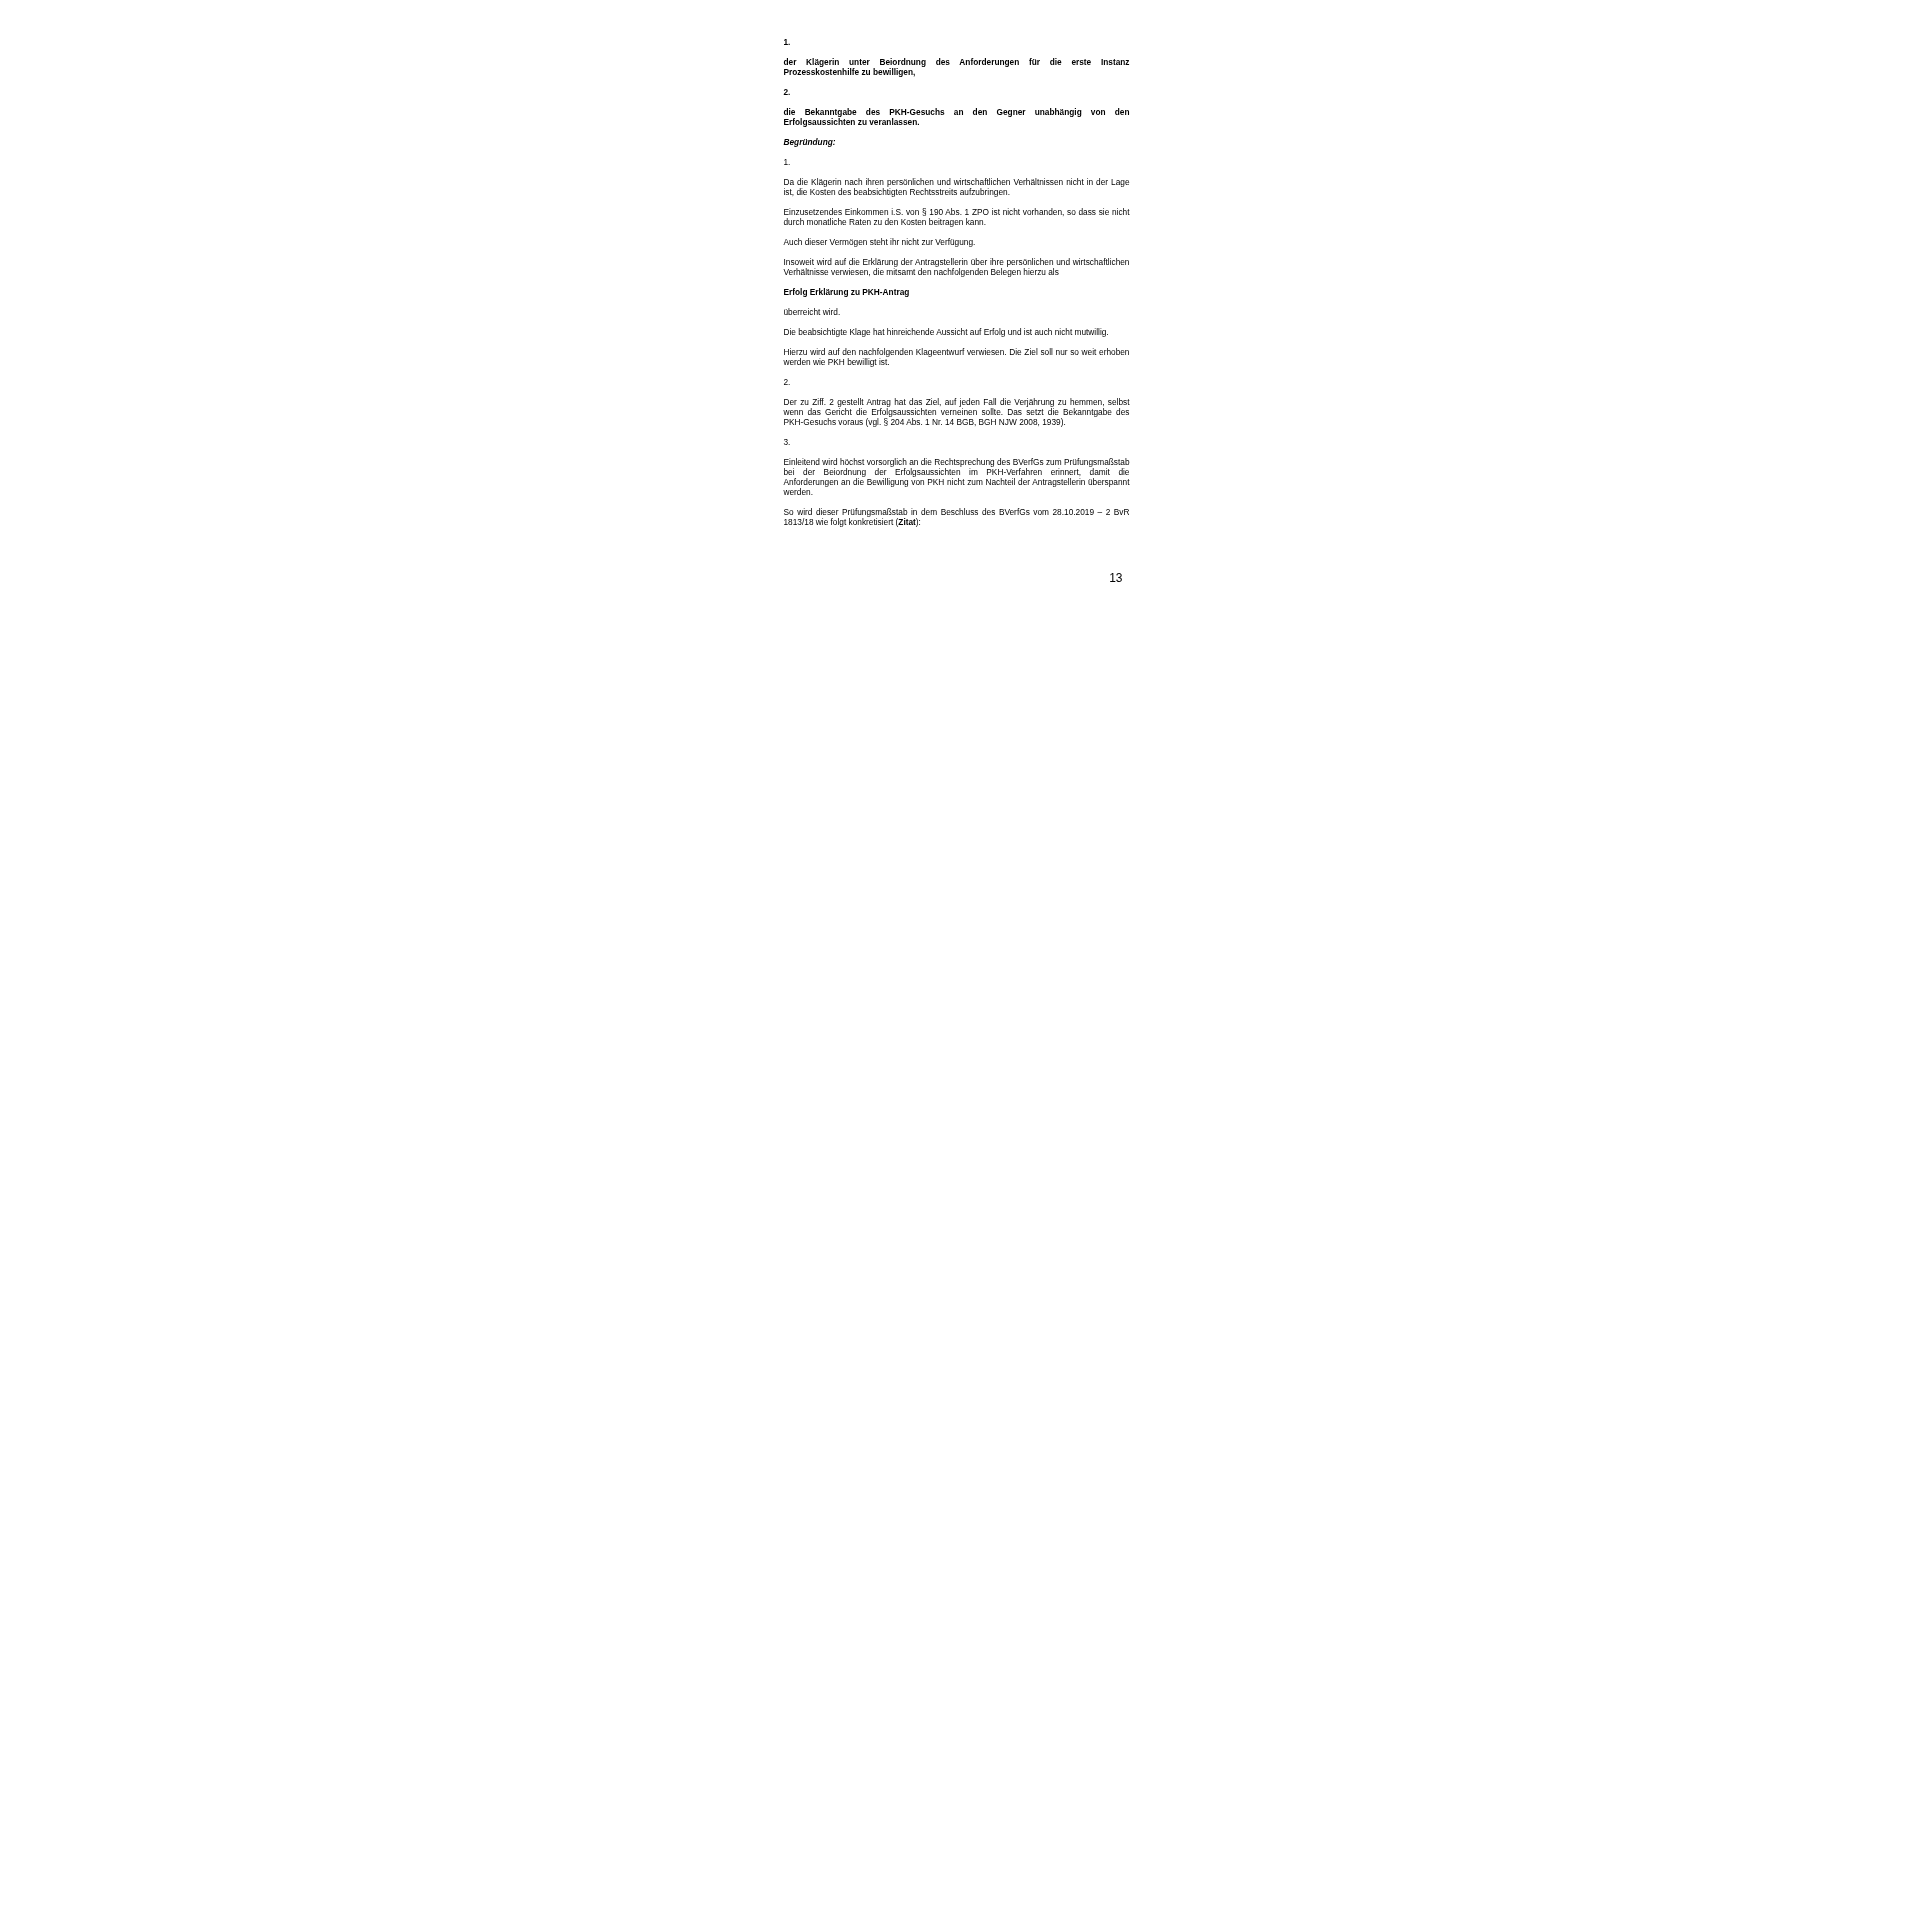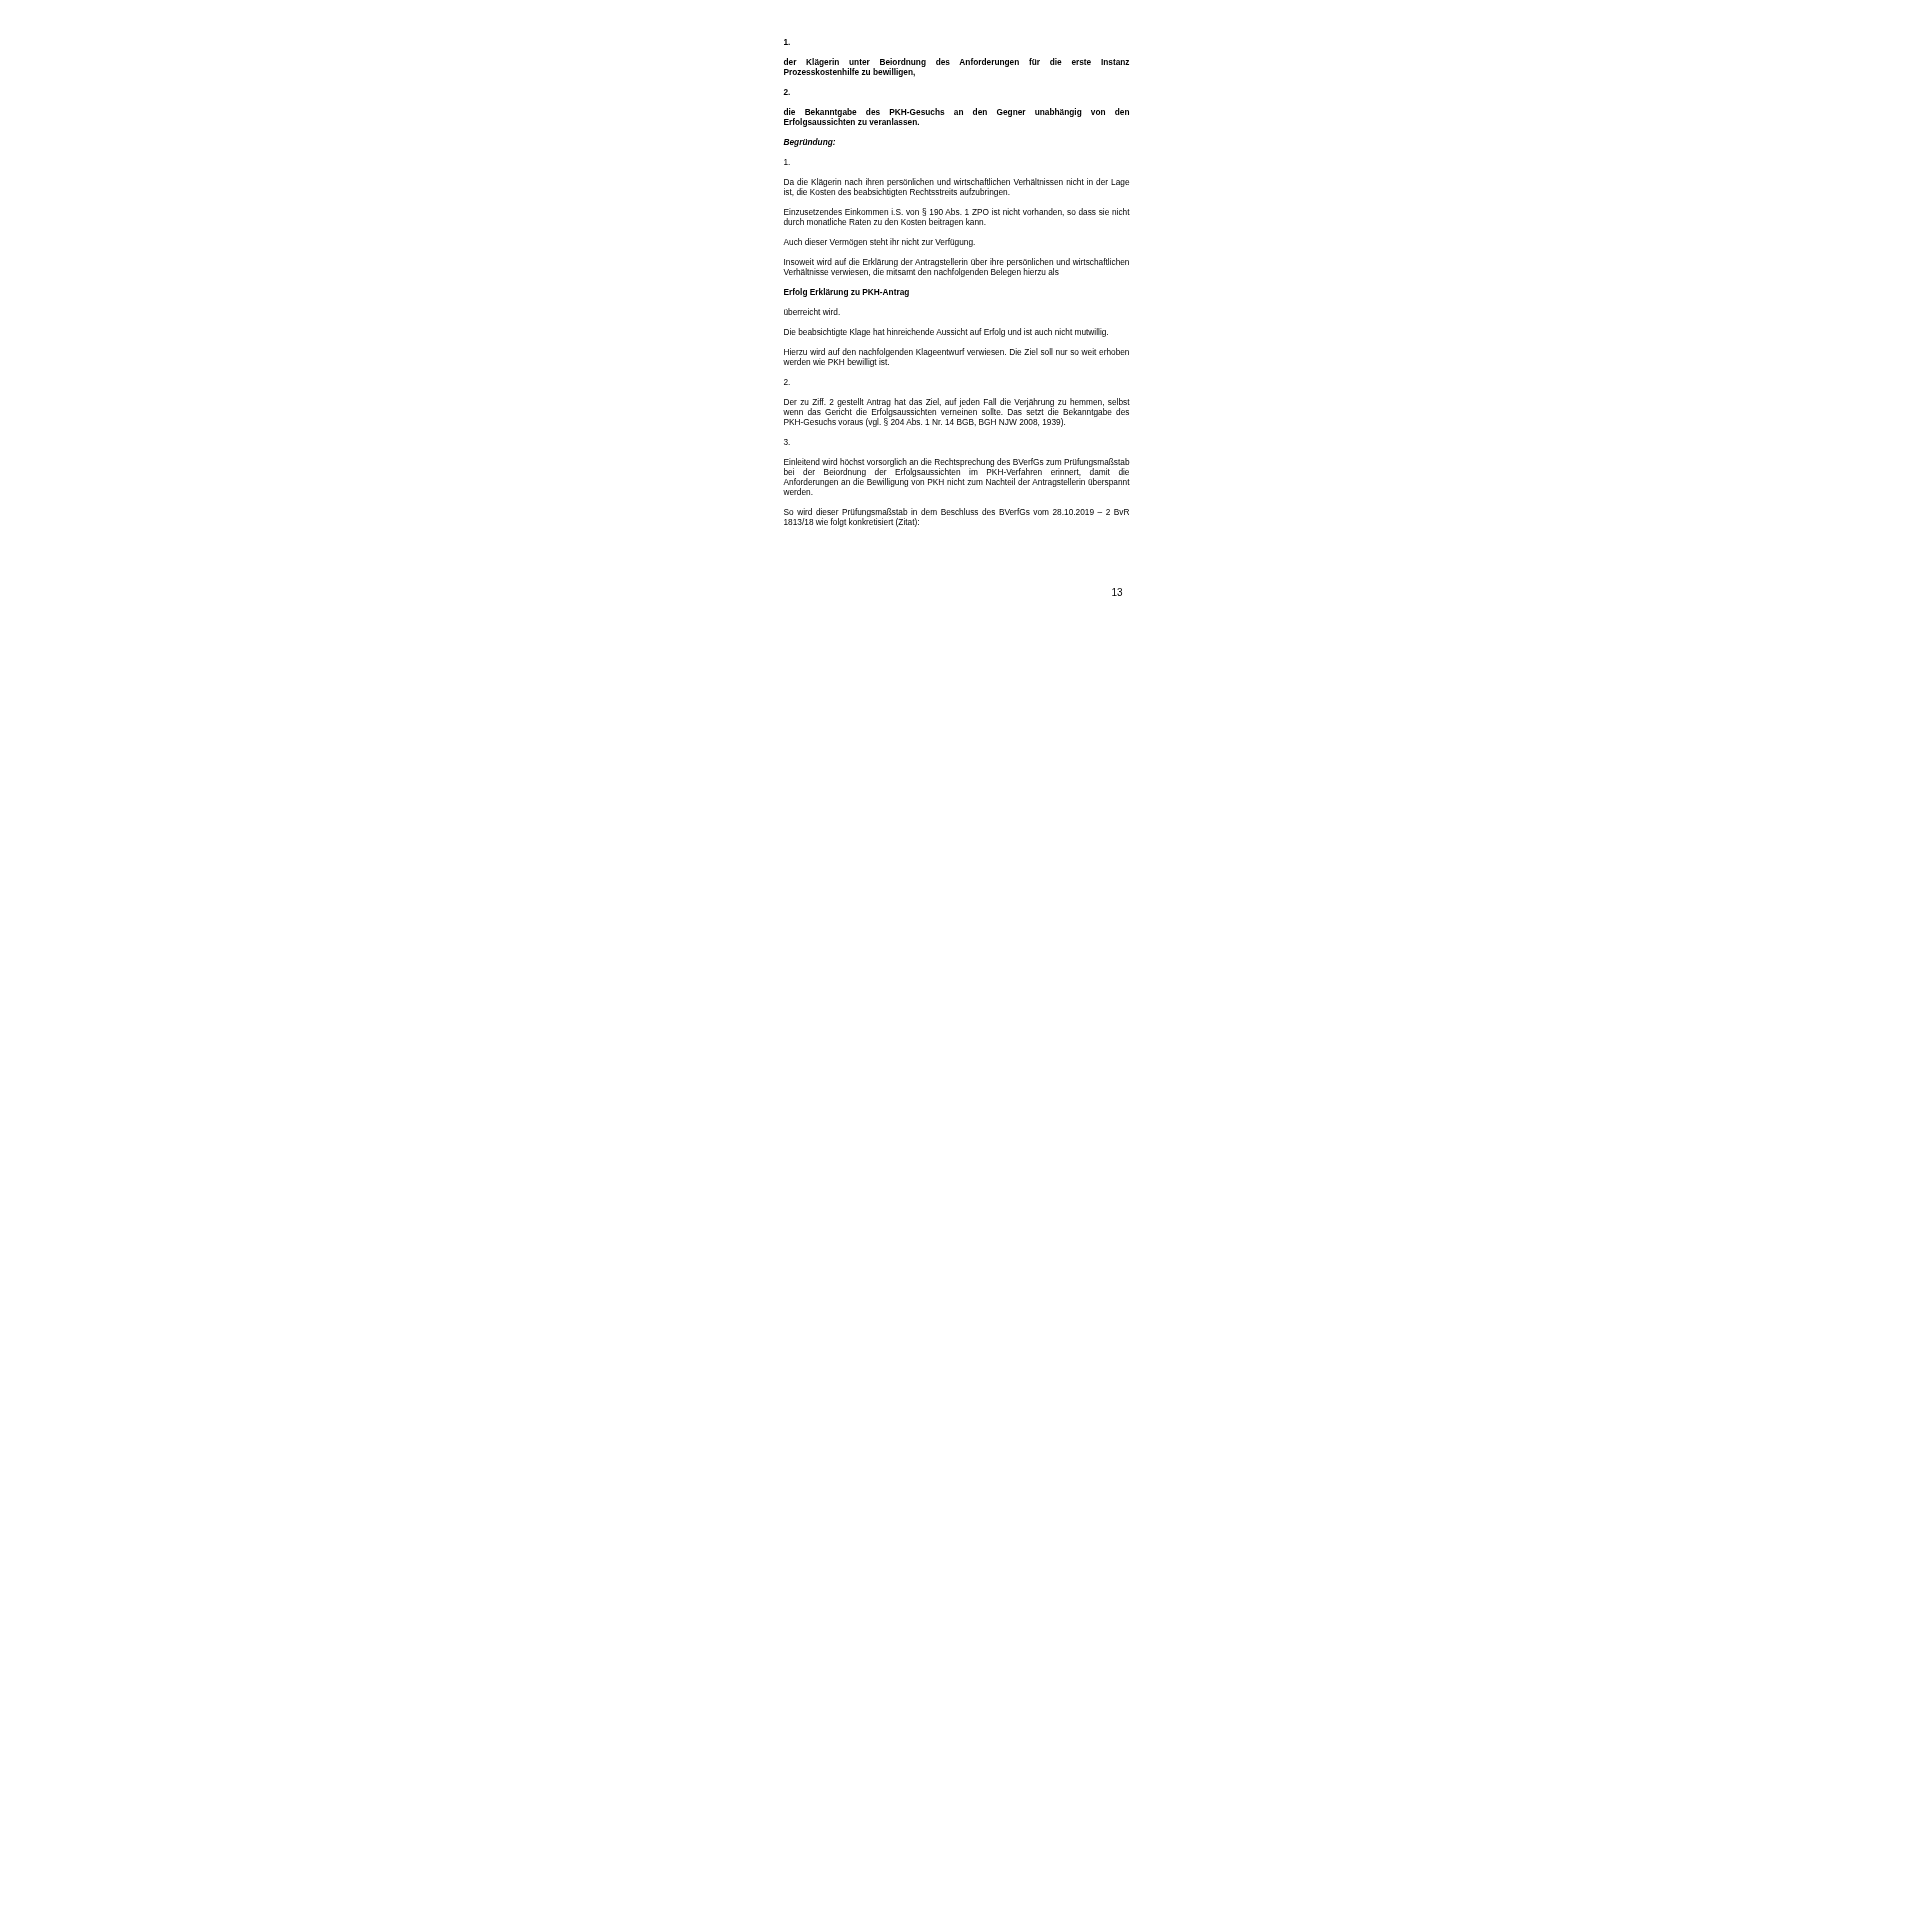--- a/index.html
+++ b/index.html
@@ -31,27 +31,27 @@
     font-weight: bold;
   }
   .page p.single {
     text-align: left;
   }
   .gap-before-large {
     margin-top: 23px;
     font-style: italic;
   }
   .emph {
-    font-weight: normal;
+    font-weight: bold;
   }
   .page-number {
     position: absolute;
     right: 44px;
-    bottom: 3px;
-    font-size: 10px;
+    bottom: 18px;
+    font-size: 12px;
     line-height: 10px;
     color: #000000;
   }
 </style>
 </head>
 <body>
 
 <div class="page">
 
   <p class="bold single">1.</p>

